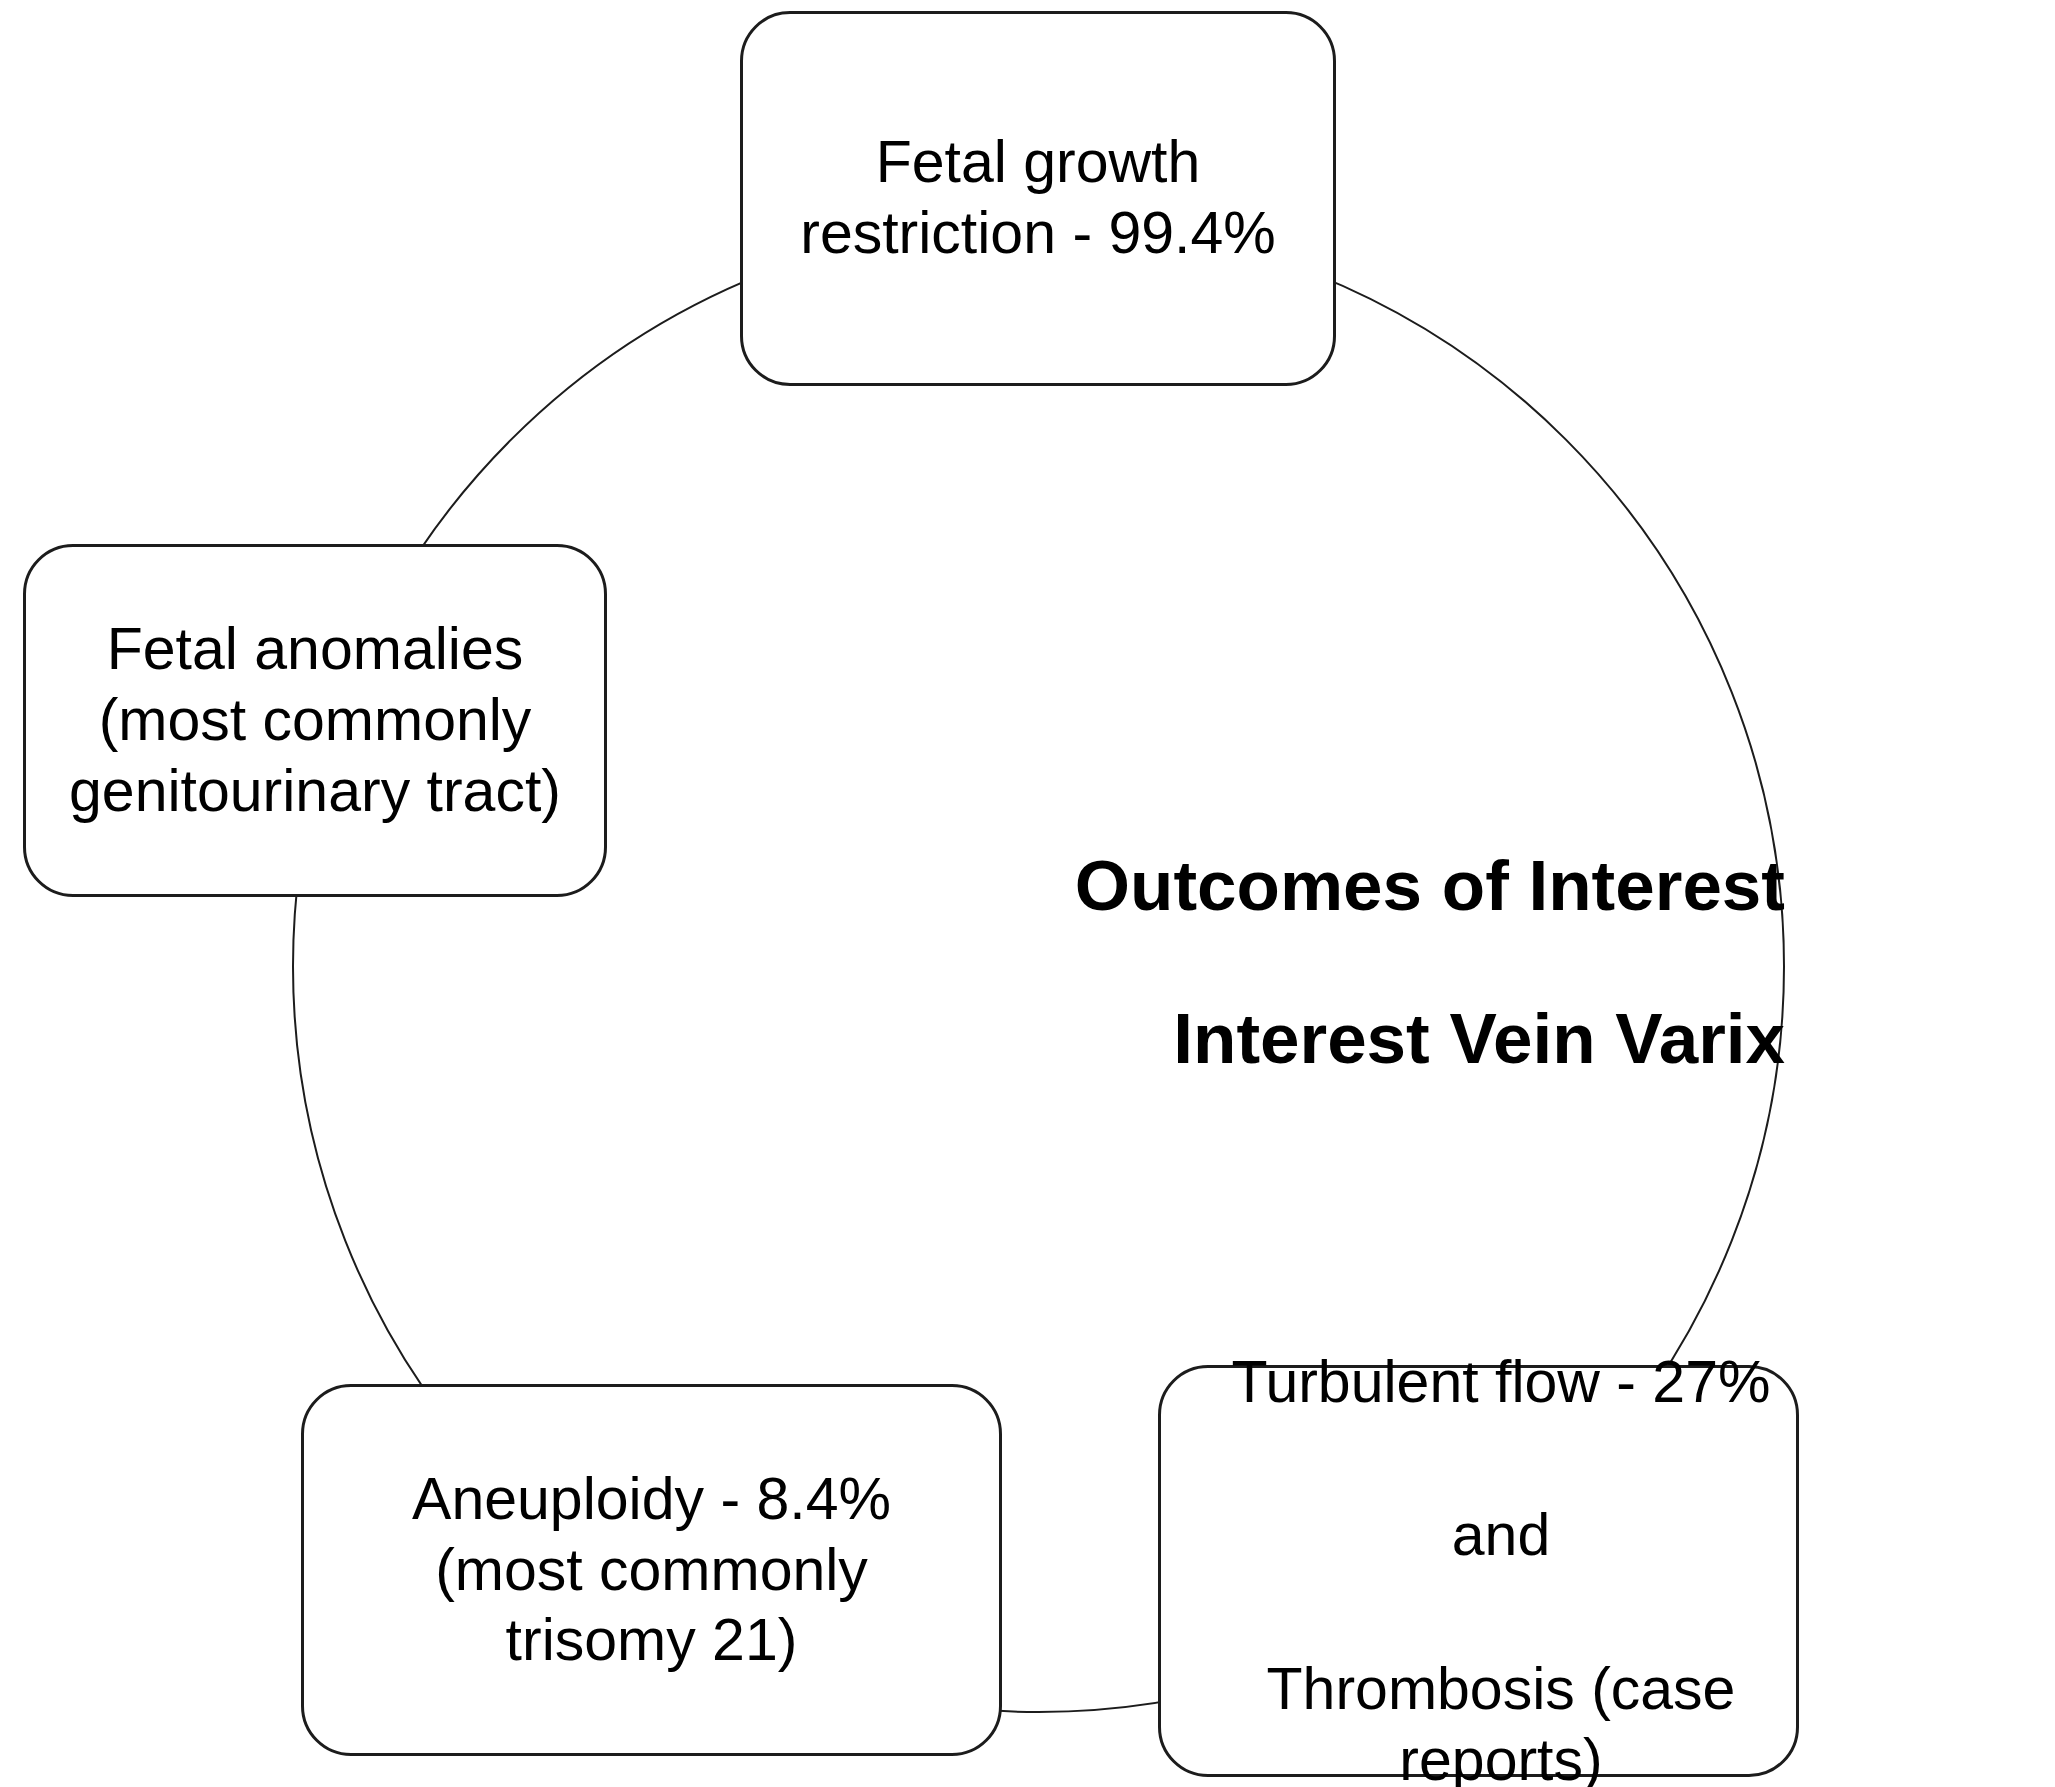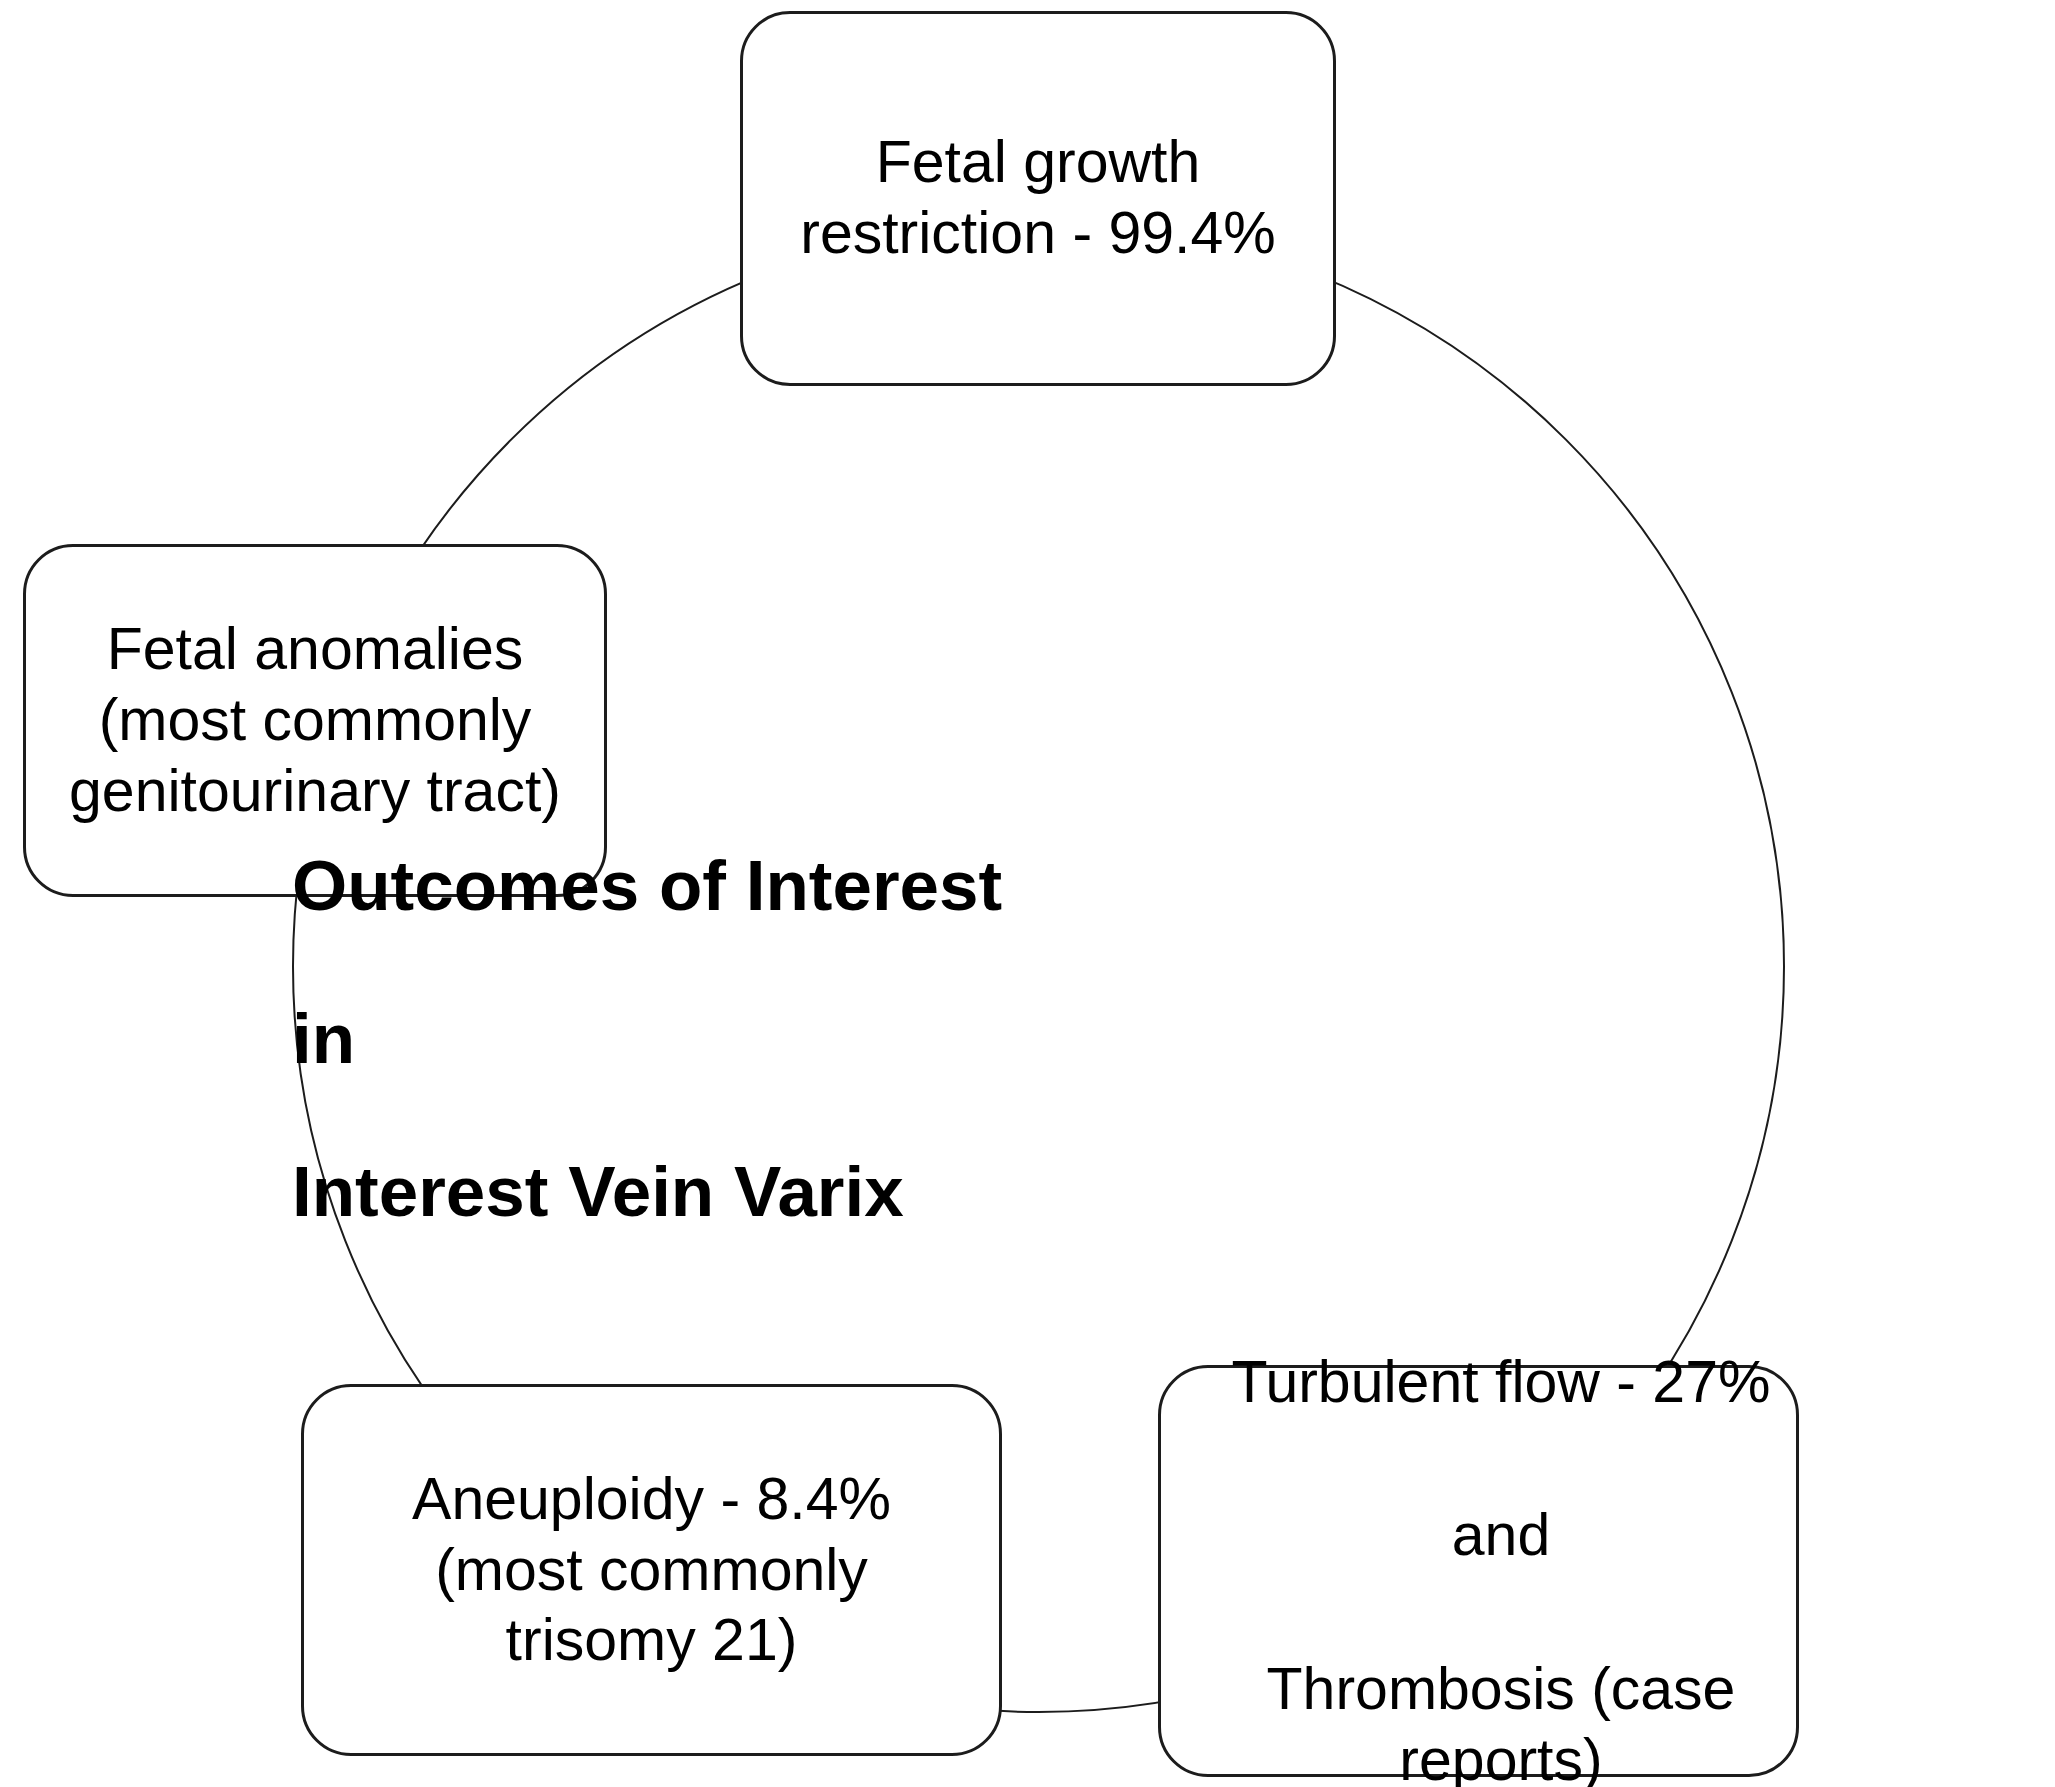--- a/index.html
+++ b/index.html
@@ -52,21 +52,21 @@
   .node-right        { left: 1469px; top: 536px;  width: 573px; height: 388px; }
   .node-left         { left: 23px;   top: 544px;  width: 584px; height: 353px; }
   .node-bottom-left  { left: 301px;  top: 1384px; width: 701px; height: 372px; }
   .node-bottom-right { left: 1158px; top: 1365px; width: 641px; height: 412px; padding-left: 45px; }
   .para-gap { margin: 12px 0; }
   .center-title {
     position: absolute;
     left: 292px;
     top: 843px;
     width: 1493px;
-    text-align: left;
+    text-align: right;
   }
   .title-line {
     font-size: 71px;
     font-weight: bold;
     line-height: 85px;
   }
   .title-line + .title-line { margin-top: 68px; }
 </style>
 </head>
 <body>
@@ -97,18 +97,17 @@
     <div class="node-label">
       <div>Turbulent flow - 27%</div>
       <div class="para-gap">and</div>
       <div>Thrombosis (case
 reports)</div>
     </div>
   </div>
 
   <div class="center-title">
     <div class="title-line">Outcomes of Interest</div>
-    <div class="title-line">in</div>
     <div class="title-line">Interest Vein Varix</div>
   </div>
 
 </div>
 
 
 </body></html>

